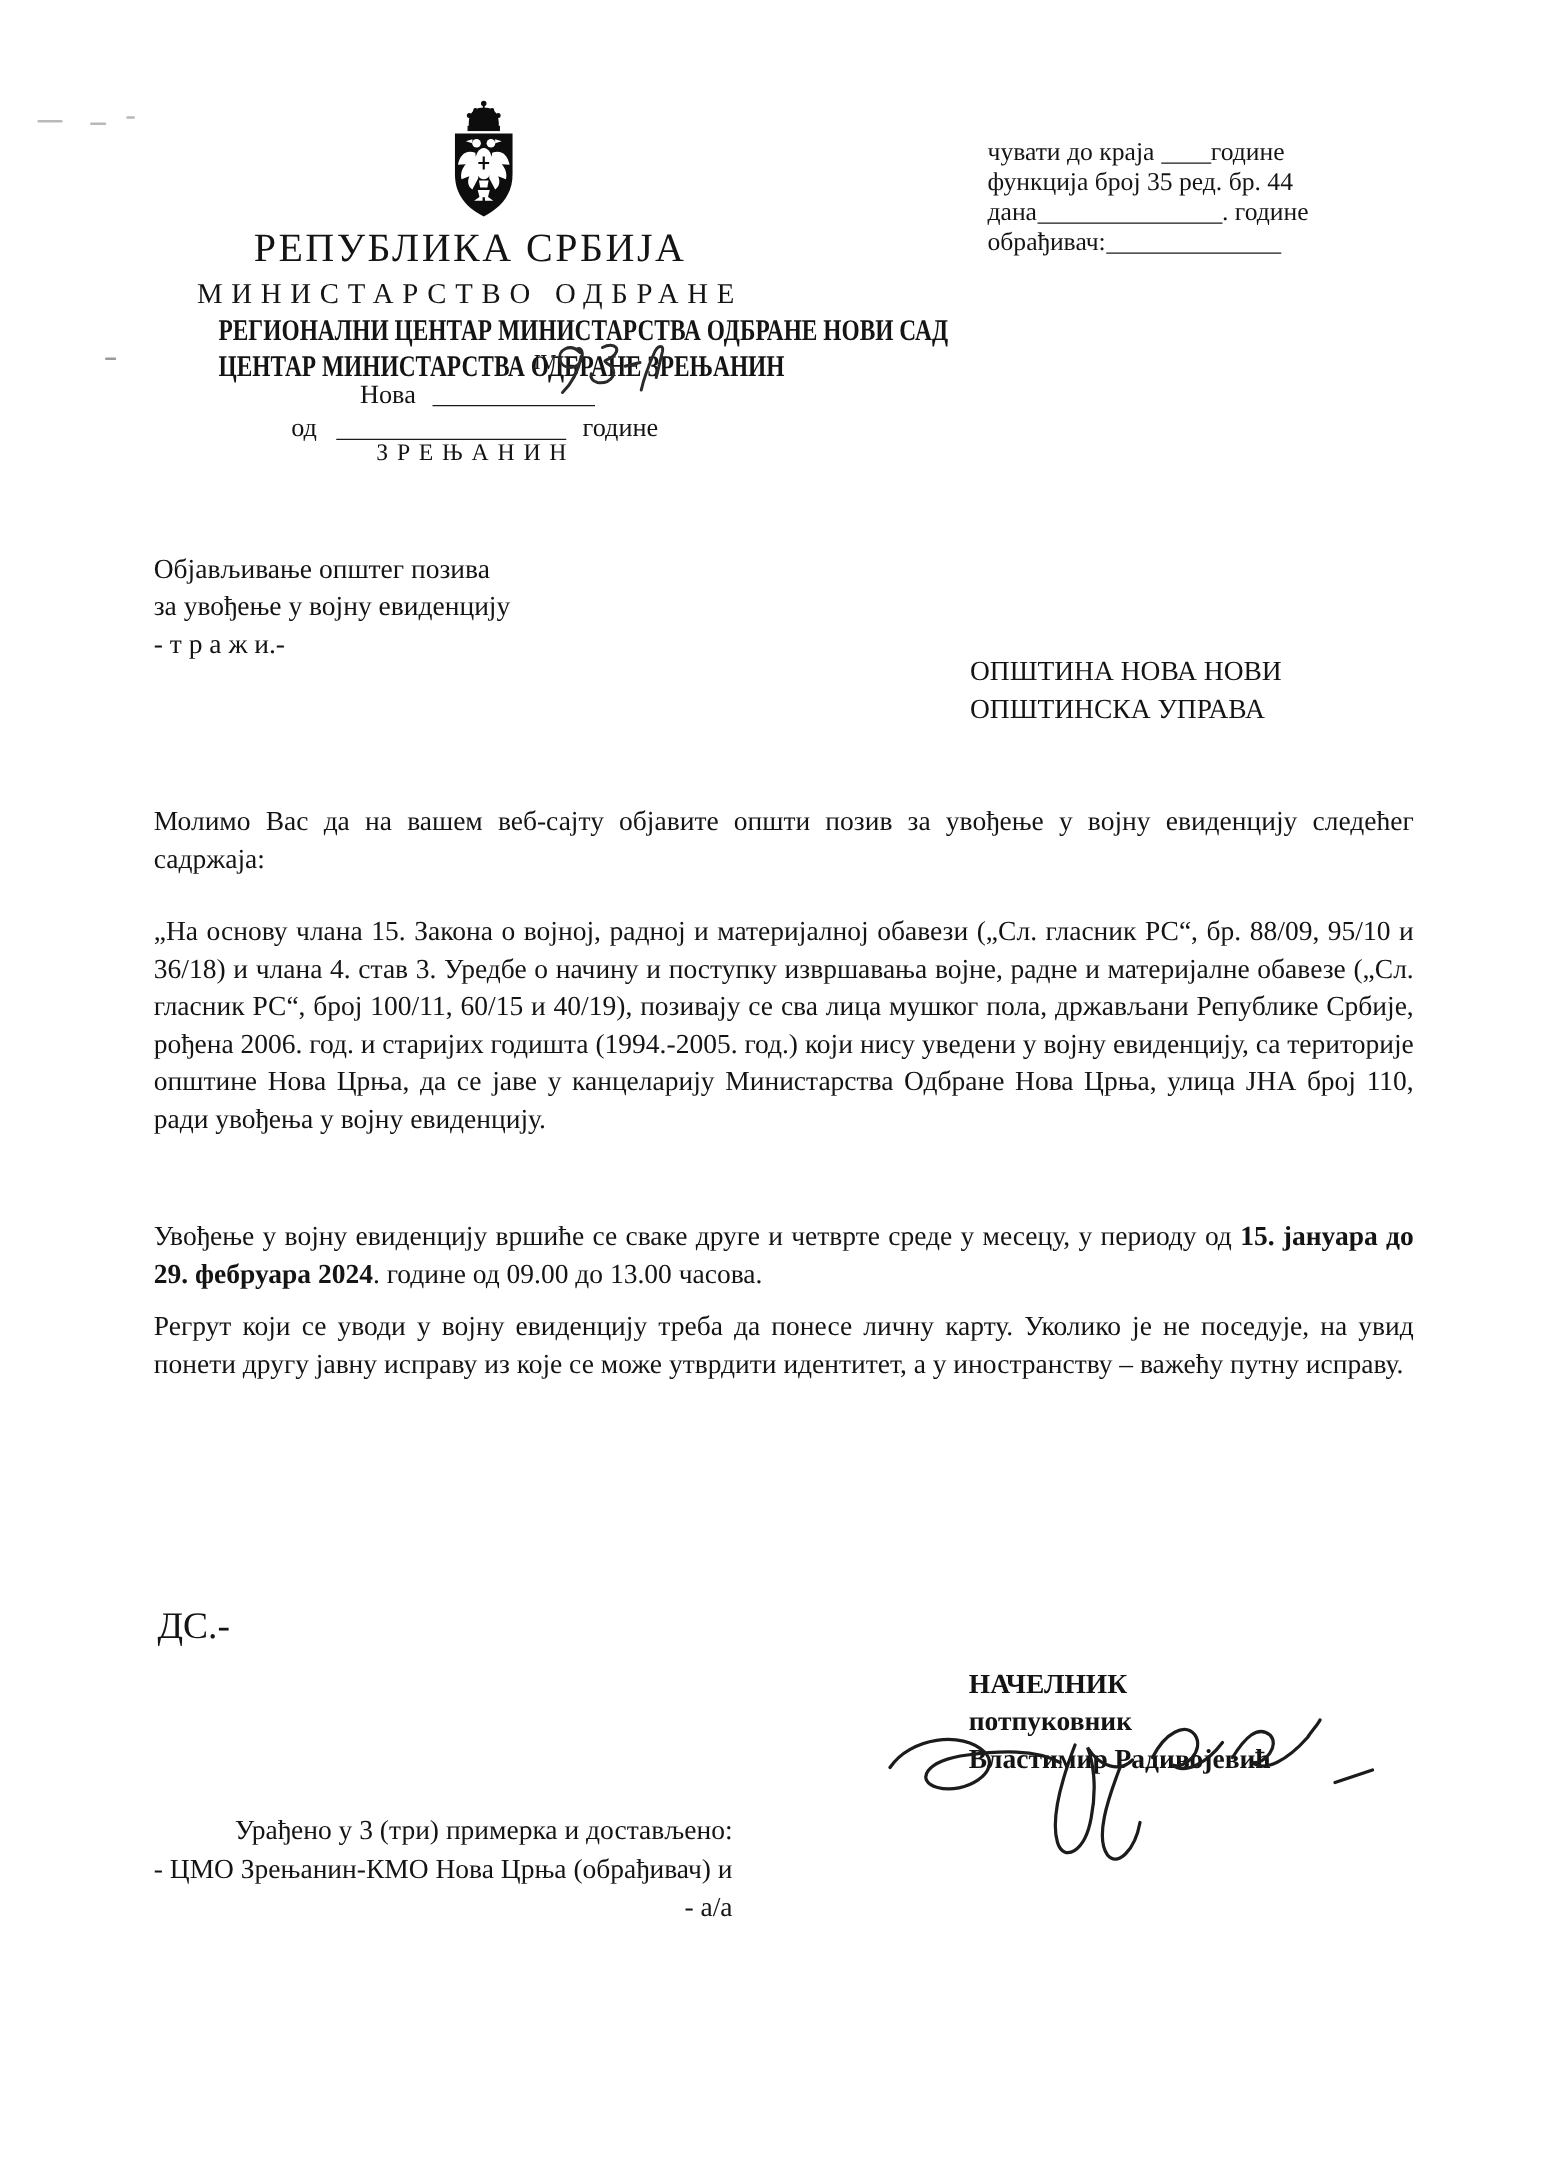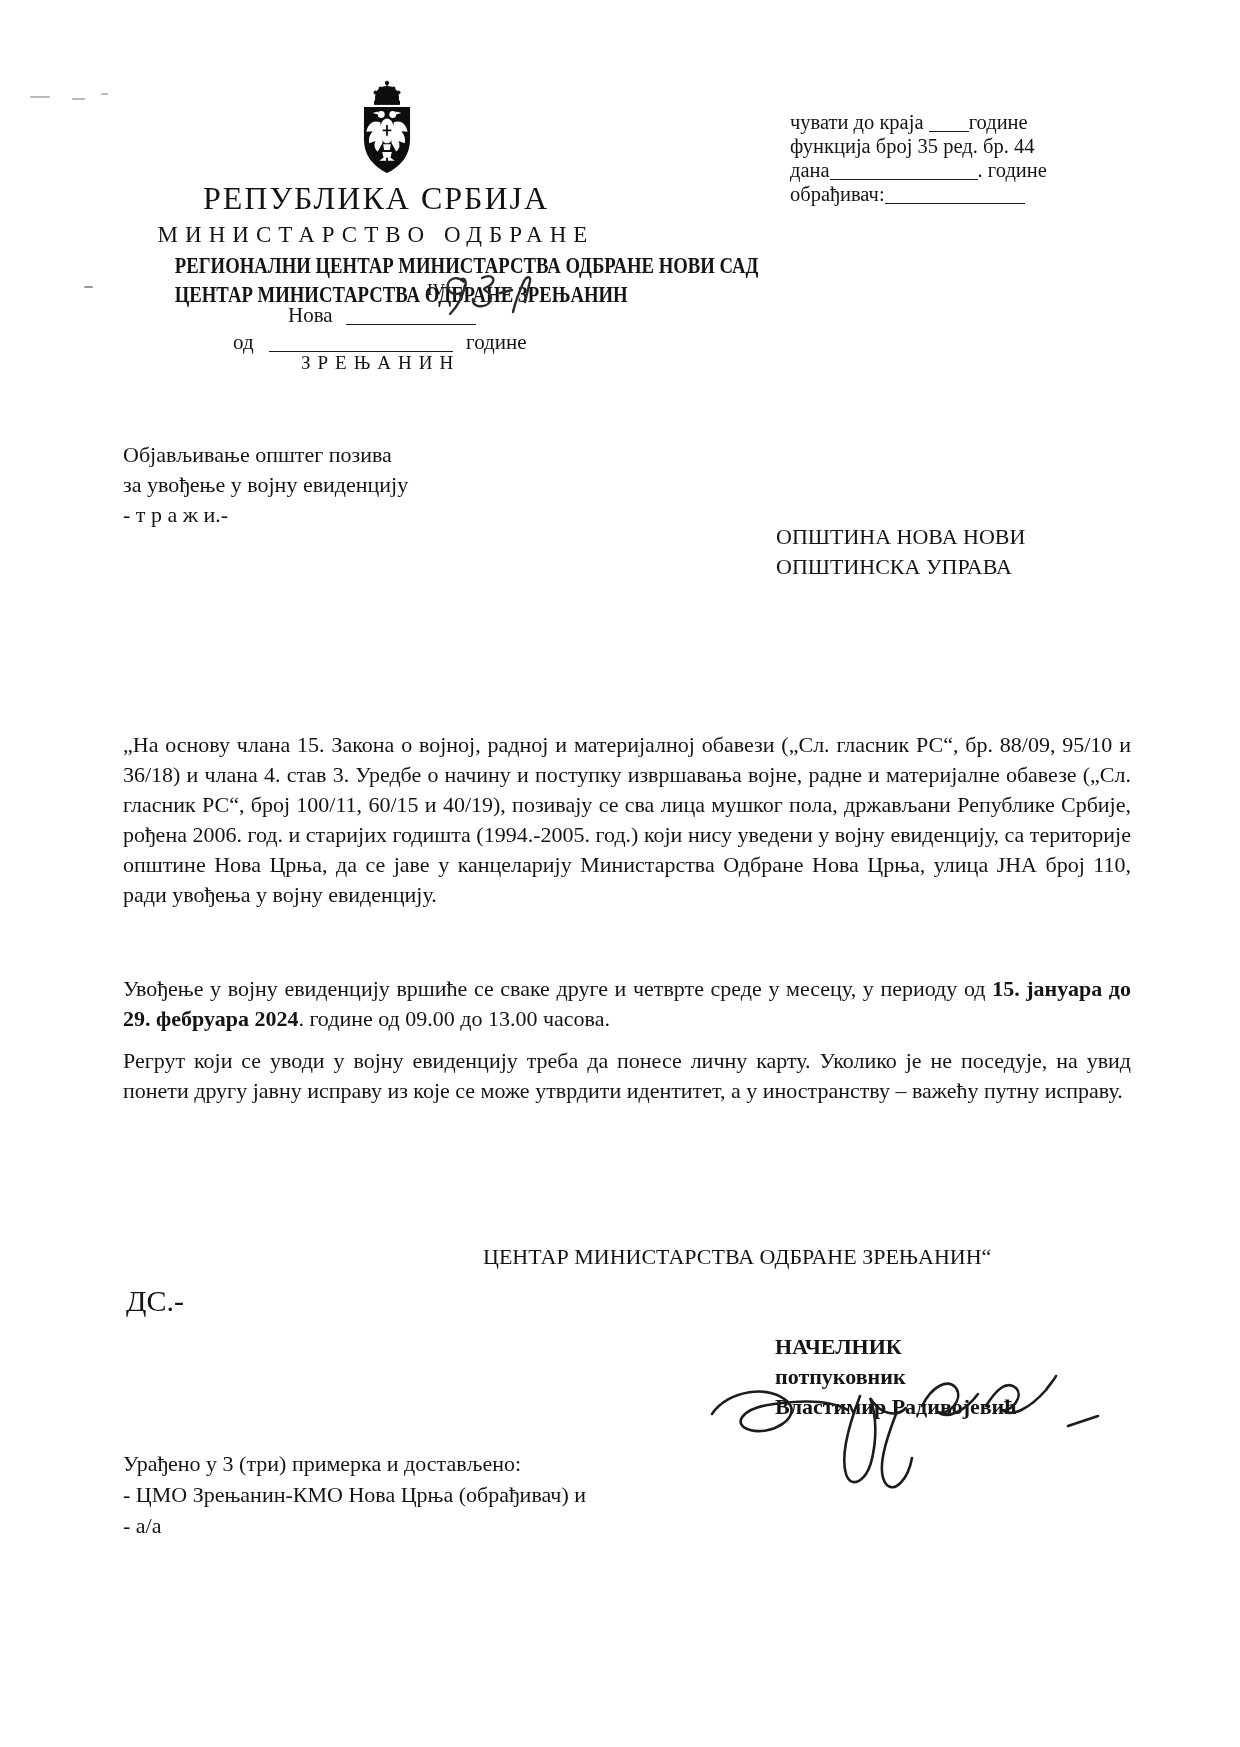--- a/index.html
+++ b/index.html
@@ -36,21 +36,21 @@
   .p2{top:730px;}
   .p3{top:958px;margin-top:16px;}
   .p4{top:1046px;}
   .p5{top:1158px;}
   .closing{left:483px;top:1244px;font-size:22px;white-space:nowrap;}
   
   .ds{left:126px;top:1284px;font-size:30px;}
   .sig-block{left:775px;top:1332px;font-size:22px;font-weight:bold;line-height:30px;}
   .sig-svg{left:700px;top:1362px;width:410px;height:145px;pointer-events:none;}
   
-  .distribution{left:123px;top:1448px;font-size:22px;line-height:31px;}
+  .distribution{left:123px;top:1448px;font-size:22px;line-height:31px;text-align:right;}
   
   .artifact{background:#b9b9b9;height:2px;border-radius:1px;}
 </style>
 </head>
 <body>
 
 <div class="page">
 
   <div class="abs artifact" style="left:30px;top:96px;width:20px;"></div>
   <div class="abs artifact" style="left:72px;top:98px;width:13px;"></div>
@@ -142,31 +142,31 @@
     <div>Објављивање општег позива</div>
     <div>за увођење у војну евиденцију</div>
     <div>- т р а ж и.-</div>
   </div>
 
   <div class="abs addressee">
     <div>ОПШТИНА НОВА НОВИ</div>
     <div>ОПШТИНСКА УПРАВА</div>
   </div>
 
+  <div class="abs para p1">Молимо Вас да на вашем веб-сајту објавите општи позив за увођење у војну евиденцију следећег садржаја:</div>
 
   <div class="abs para p2">„На основу члана 15. Закона о војној, радној и материјалној обавези („Сл. гласник РС“, бр. 88/09, 95/10 и 36/18) и члана 4. став 3. Уредбе о начину и поступку извршавања војне, радне и материјалне обавезе („Сл. гласник РС“, број 100/11, 60/15 и 40/19), позивају се сва лица мушког пола, држављани Републике Србије, рођена 2006. год. и старијих годишта (1994.-2005. год.) који нису уведени у војну евиденцију, са територије општине Нова Црња, да се јаве  у канцеларију Министарства Одбране Нова Црња, улица ЈНА број 110, ради увођења у војну евиденцију.</div>
 
   <div class="abs para p3">
     <span>Увођење у војну евиденцију вршиће се сваке друге и четврте среде у месецу, у периоду од </span><b>15. јануара до 29. фебруара 2024</b><span>. године од 09.00 до 13.00 часова.</span>
   </div>
 
   <div class="abs para p4">Регрут који се уводи у војну евиденцију треба да понесе личну карту. Уколико је не поседује, на увид понети другу јавну исправу из које се може утврдити идентитет, а у иностранству – важећу путну исправу.</div>
 
 
-  <div class="abs closing">ЦЕНТАР МИНИСТАРСТВА ОДБРАНЕ ЗРЕЊАНИН“</div>
 
   <div class="abs ds">ДС.-</div>
 
   <div class="abs sig-block">
     <div>НАЧЕЛНИК</div>
     <div>потпуковник</div>
     <div>Властимир Радивојевић</div>
   </div>
 
   <svg class="abs sig-svg" viewBox="0 0 410 145">

